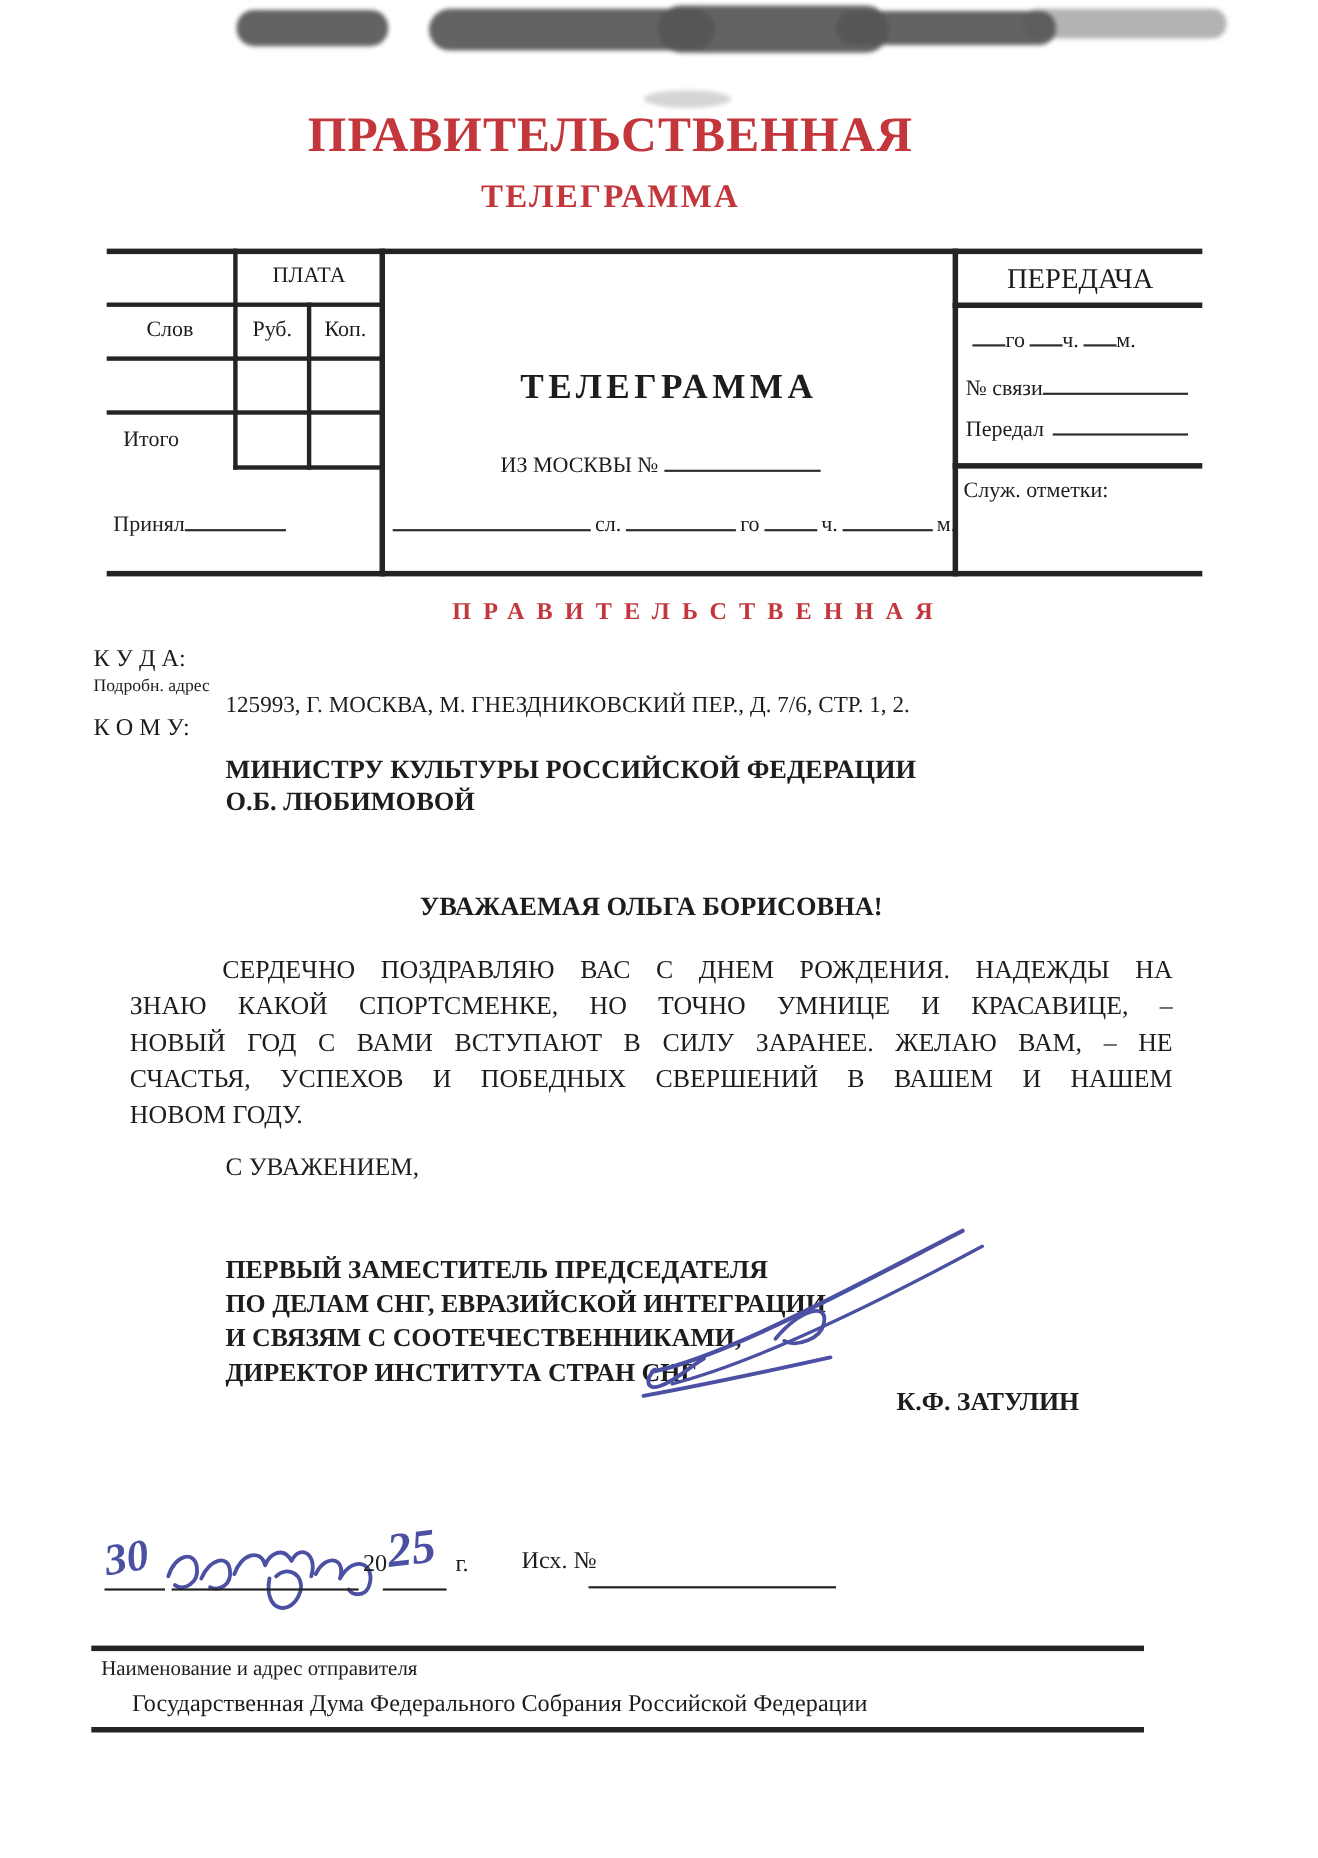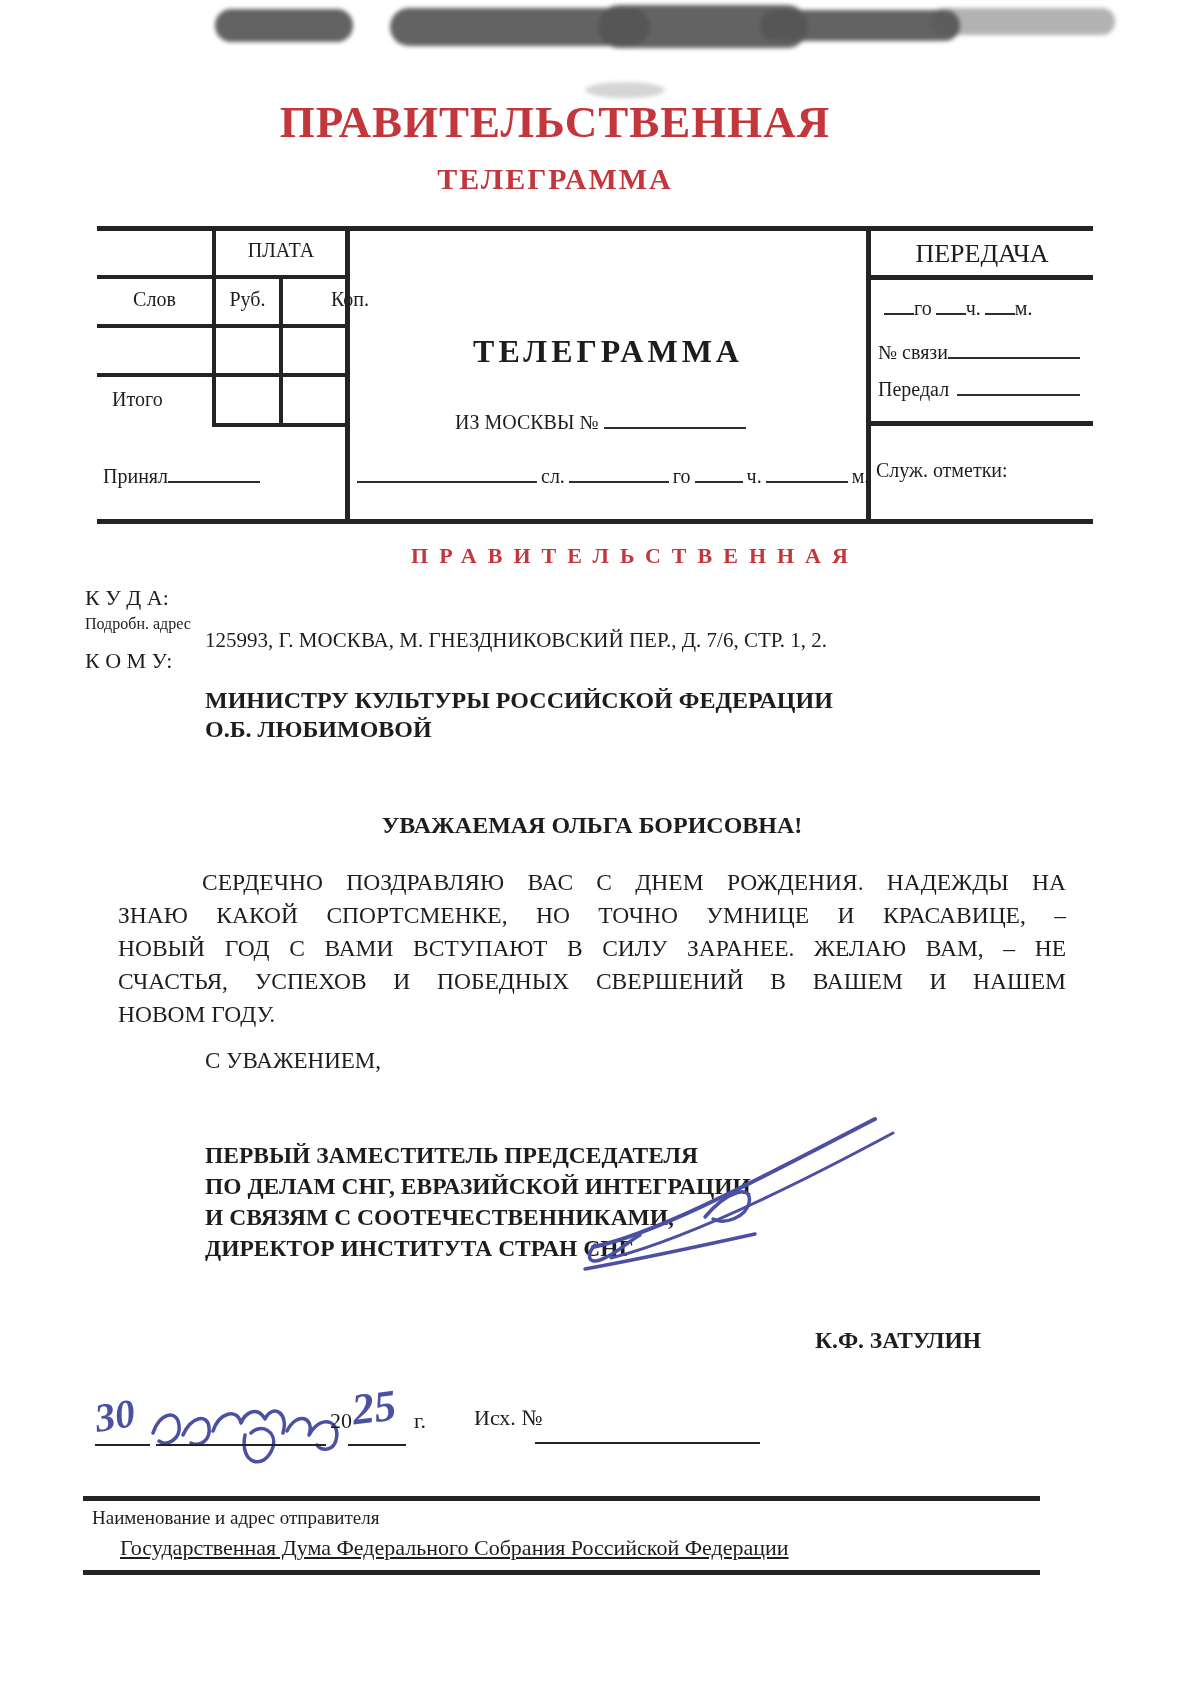--- a/index.html
+++ b/index.html
@@ -48,21 +48,21 @@
   <div class="ln" style="left:866px;top:275px;width:227px;height:5px;"></div>
   <div class="ln" style="left:866px;top:421px;width:227px;height:5px;"></div>
   <div class="ln" style="left:212px;top:226px;width:4px;height:201px;"></div>
   <div class="ln" style="left:279px;top:275px;width:4px;height:152px;"></div>
   <div class="ln" style="left:345px;top:226px;width:5px;height:298px;"></div>
   <div class="ln" style="left:866px;top:226px;width:5px;height:298px;"></div>
 
   <div class="abs formtxt ctr" style="left:216px;top:239px;width:130px;">ПЛАТА</div>
   <div class="abs formtxt ctr" style="left:97px;top:288px;width:115px;">Слов</div>
   <div class="abs formtxt ctr" style="left:216px;top:288px;width:63px;">Руб.</div>
-  <div class="abs formtxt ctr" style="left:283px;top:288px;width:62px;padding-left:36px;">Коп.</div>
+  <div class="abs formtxt ctr" style="left:283px;top:288px;width:62px;">Коп.</div>
   <div class="abs formtxt" style="left:112px;top:388px;">Итого</div>
   <div class="abs formtxt flexrow" style="left:103px;top:462px;">
     <span>Принял</span>
     <span class="u" style="width:92px;"></span>
   </div>
 
   <div class="abs b ctr" style="left:345px;top:333px;width:526px;font-size:32px;letter-spacing:4px;">ТЕЛЕГРАММА</div>
   <div class="abs formtxt flexrow" style="left:455px;top:408px;">
     <span>ИЗ МОСКВЫ №</span>
     <span class="u" style="width:142px;margin-left:6px;"></span>
@@ -88,21 +88,21 @@
     <span>м.</span>
   </div>
   <div class="abs formtxt flexrow" style="left:878px;top:338px;width:202px;">
     <span>№ связи</span>
     <span class="u" style="flex:1;"></span>
   </div>
   <div class="abs formtxt flexrow" style="left:878px;top:375px;width:202px;">
     <span style="margin-right:8px;">Передал</span>
     <span class="u" style="flex:1;"></span>
   </div>
-  <div class="abs formtxt" style="left:876px;top:459px;text-align:right;">Служ. отметки:</div>
+  <div class="abs formtxt" style="left:876px;top:435px;text-align:right;">Служ. отметки:</div>
 
   <div class="abs red b ctr" style="left:135px;top:543px;width:1000px;font-size:22px;letter-spacing:11px;">ПРАВИТЕЛЬСТВЕННАЯ</div>
 
   <div class="abs" style="left:85px;top:585px;font-size:22px;">К У Д А:</div>
   <div class="abs" style="left:85px;top:615px;font-size:16px;">Подробн. адрес</div>
   <div class="abs" style="left:85px;top:648px;font-size:22px;">К О М У:</div>
   <div class="abs" style="left:205px;top:628px;font-size:21px;">125993, Г. МОСКВА, М. ГНЕЗДНИКОВСКИЙ ПЕР., Д. 7/6, СТР. 1, 2.</div>
   <div class="abs b" style="left:205px;top:687px;font-size:24px;">МИНИСТРУ КУЛЬТУРЫ РОССИЙСКОЙ ФЕДЕРАЦИИ</div>
   <div class="abs b" style="left:205px;top:716px;font-size:24px;">О.Б. ЛЮБИМОВОЙ</div>
 
@@ -117,21 +117,21 @@
   </div>
 
   <div class="abs" style="left:205px;top:1048px;font-size:23px;">С УВАЖЕНИЕМ,</div>
 
   <div class="abs" style="left:205px;top:1140px;width:700px;">
     <div class="sigline">ПЕРВЫЙ ЗАМЕСТИТЕЛЬ ПРЕДСЕДАТЕЛЯ</div>
     <div class="sigline">ПО ДЕЛАМ СНГ, ЕВРАЗИЙСКОЙ ИНТЕГРАЦИИ</div>
     <div class="sigline">И СВЯЗЯМ С СООТЕЧЕСТВЕННИКАМИ,</div>
     <div class="sigline">ДИРЕКТОР ИНСТИТУТА СТРАН СНГ</div>
   </div>
-  <div class="abs b" style="left:815px;top:1327px;font-size:23.5px;">К.Ф. ЗАТУЛИН</div>
+  <div class="abs b" style="left:815px;top:1262px;font-size:23.5px;">К.Ф. ЗАТУЛИН</div>
 
   <svg class="abs" style="left:555px;top:1095px;" width="470" height="220" viewBox="0 0 470 220">
     <path class="pen" stroke-width="4" d="M38,152 C105,138 215,78 320,24"></path>
     <path class="pen" stroke-width="3" d="M56,163 C135,143 245,88 338,38"></path>
     <path class="pen" stroke-width="3.5" d="M40,150 c-9,10 -7,19 5,15 c15,-5 26,-17 40,-25"></path>
     <path class="pen" stroke-width="3.5" d="M150,122 c22,-26 48,-34 44,-14 c-3,14 -24,22 -36,16"></path>
     <path class="pen" stroke-width="3.5" d="M30,174 C90,163 150,150 200,139"></path>
   </svg>
 
   <div class="hand" style="left:95px;top:1392px;font-size:40px;transform:rotate(-9deg);">30</div>
@@ -146,16 +146,16 @@
   <div class="hand" style="left:352px;top:1382px;font-size:44px;transform:rotate(-7deg);">25</div>
   <div class="abs" style="left:414px;top:1408px;font-size:22px;">г.</div>
   <div class="abs" style="left:458px;top:1405px;font-size:22px;margin-left:16px;">Исх. №</div>
   <div class="ln" style="left:95px;top:1444px;width:55px;height:2px;"></div>
   <div class="ln" style="left:156px;top:1444px;width:170px;height:2px;"></div>
   <div class="ln" style="left:348px;top:1444px;width:58px;height:2px;"></div>
   <div class="ln" style="left:535px;top:1442px;width:225px;height:2px;"></div>
 
   <div class="ln" style="left:83px;top:1496px;width:957px;height:5px;"></div>
   <div class="abs" style="left:92px;top:1507px;font-size:19px;">Наименование и адрес отправителя</div>
-  <div class="abs" style="left:120px;top:1535px;font-size:22px;text-decoration:underline;">Государственная Дума Федерального Собрания Российской Федерации</div>
+  <div class="abs" style="left:120px;top:1535px;font-size:22px;">Государственная Дума Федерального Собрания Российской Федерации</div>
   <div class="ln" style="left:83px;top:1570px;width:957px;height:5px;"></div>
 
 </div>
 
 </body></html>

